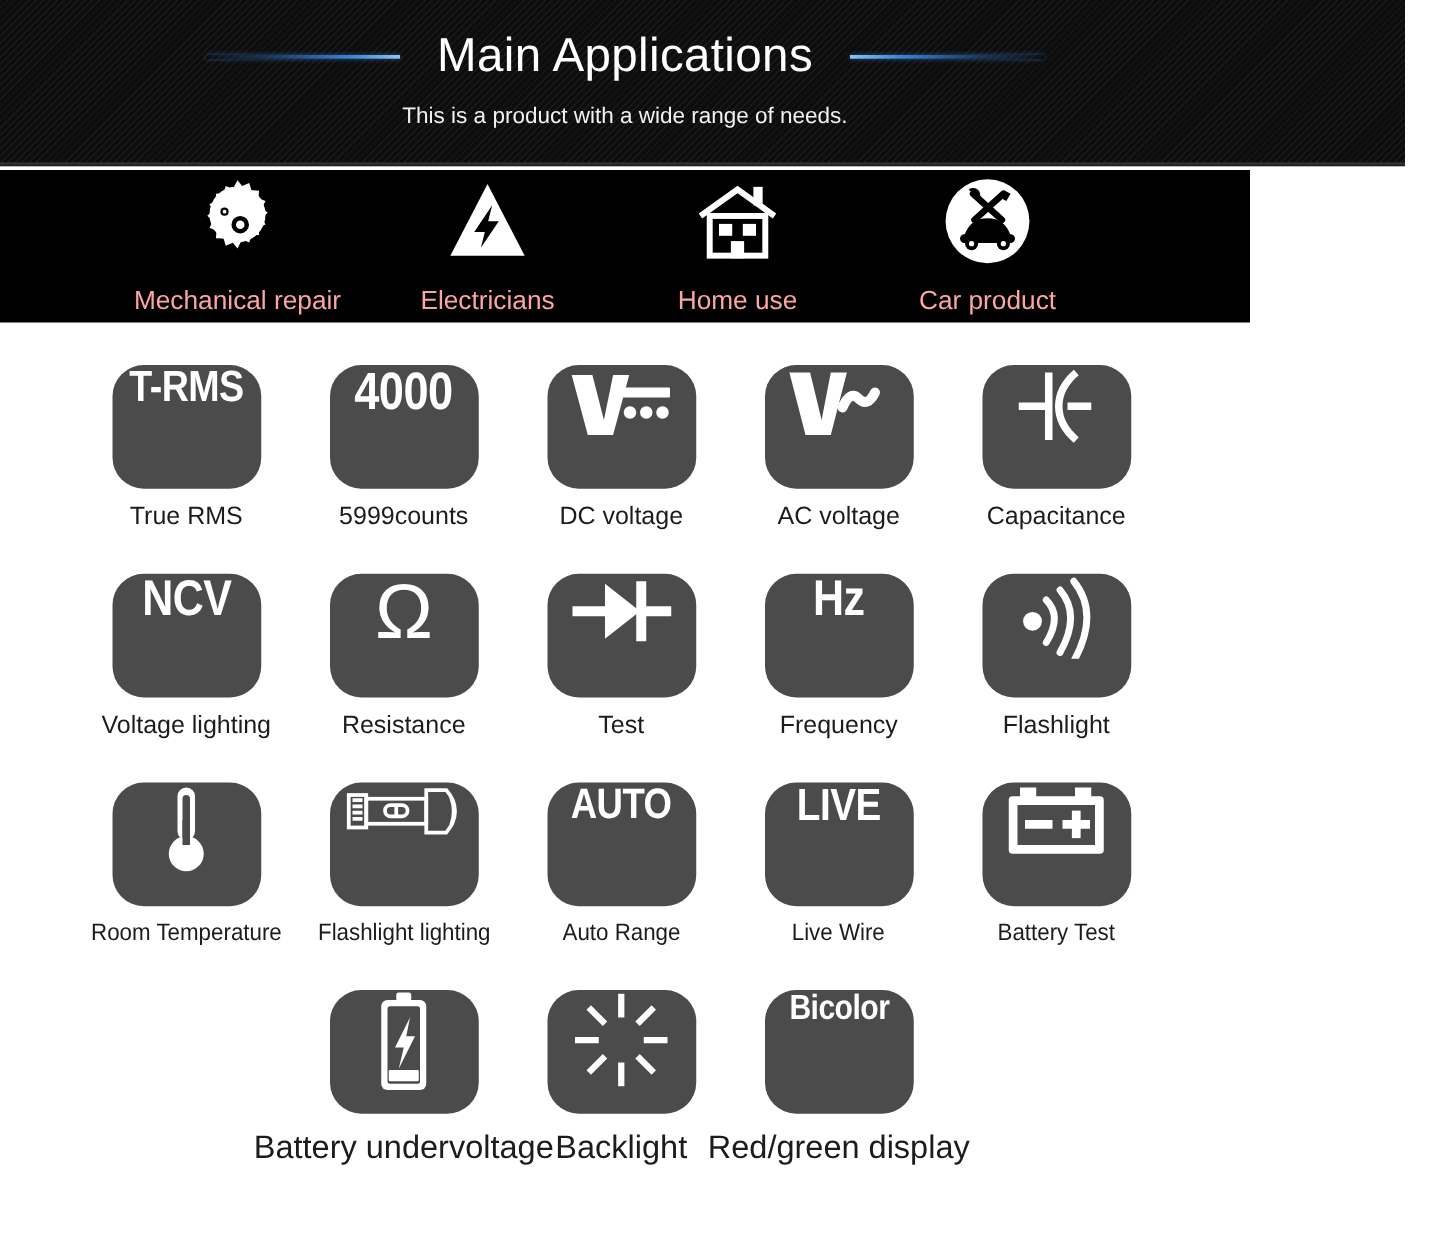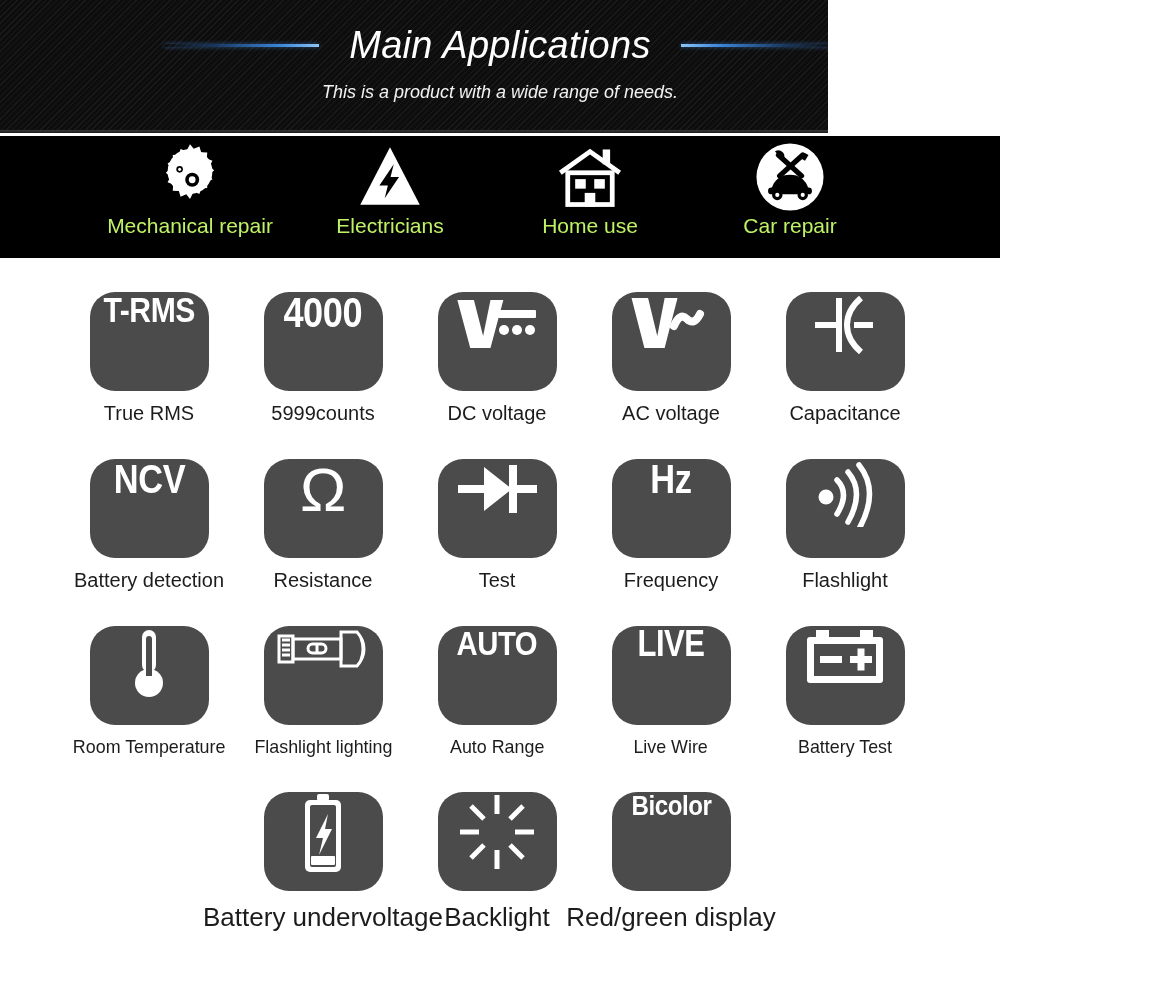--- a/index.html
+++ b/index.html
@@ -13,30 +13,29 @@
     width: 1152px;
     height: 1000px;
     background: #ffffff;
     overflow: hidden;
   }
 
   
   .header-band {
     position: absolute;
     left: 0; top: 0;
-    width: 828px; height: 133px;
+    width: 1124px; height: 133px;
     background-color: #0d0d0d;
     background-image:
       repeating-linear-gradient(135deg,
         rgba(255,255,255,0.055) 0px,
         rgba(255,255,255,0.055) 1px,
         rgba(0,0,0,0) 1px,
         rgba(0,0,0,0) 4px);
     overflow: hidden;
-    font-style: italic;
   }
   .header-band::after {
     content: "";
     position: absolute; left: 0; right: 0; bottom: 0;
     height: 3px;
     background: linear-gradient(to bottom, #3a3a3a, #1a1a1a);
   }
   .title-row {
     position: absolute;
     left: 0; top: 20px;
@@ -92,23 +91,23 @@
     display: flex;
     flex-direction: column;
     align-items: center;
   }
   .app-icon {
     height: 76px;
     display: flex; align-items: center; justify-content: center;
     padding-top: 6px;
   }
   .app-label {
-    color: #bef264;
+    color: #fca5a5;
     font-size: 21px;
-    margin-top: 2px;
+    margin-top: 17px;
     white-space: nowrap;
   }
 
   
   .features {
     position: absolute;
     left: 0; top: 258px;
     width: 1000px;
   }
   .frow {
@@ -236,21 +235,21 @@
             <circle cx="21" cy="47.5" r="1.8" fill="#ffffff"></circle>
             <circle cx="43" cy="47.5" r="1.8" fill="#ffffff"></circle>
             <g stroke="#000000" stroke-width="4.5" stroke-linecap="round">
               <line x1="22" y1="13" x2="42" y2="31"></line>
               <line x1="43" y1="13" x2="23" y2="31"></line>
             </g>
             <path d="M19 10 a5 5 0 0 1 7 7 l-3 -3 z" fill="#000000"></path>
             <path d="M44.5 11 l3.5 2 -3 5 -3.5 -2 z" fill="#000000"></path>
           </svg>
         </div>
-        <div class="app-label">Car repair</div>
+        <div class="app-label">Car product</div>
       </div>
 
     </div>
   </div>
 
   <div class="features">
 
     <div class="frow r1">
       <div class="fcell">
         <div class="tile">
@@ -302,21 +301,21 @@
         </div>
         <div class="flabel">Capacitance</div>
       </div>
     </div>
 
     <div class="frow r2">
       <div class="fcell">
         <div class="tile">
           <span class="tile-text t-ncv">NCV</span>
         </div>
-        <div class="flabel">Battery detection</div>
+        <div class="flabel">Voltage lighting</div>
       </div>
 
       <div class="fcell">
         <div class="tile">
           <span class="tile-text t-omega">Ω</span>
         </div>
         <div class="flabel">Resistance</div>
       </div>
 
       <div class="fcell">

